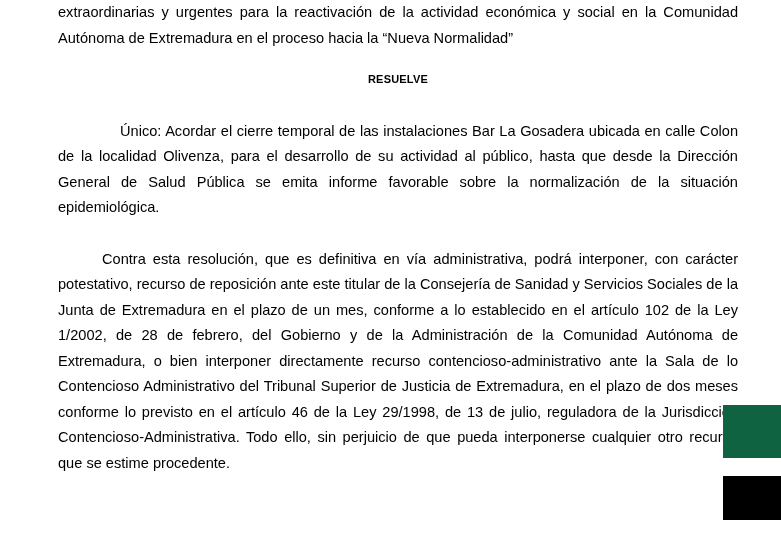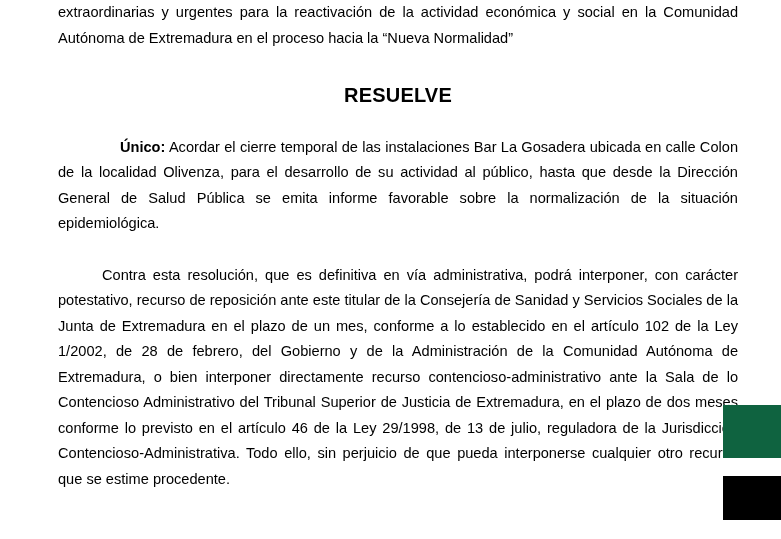--- a/index.html
+++ b/index.html
@@ -32,28 +32,28 @@
     line-height: 25.5px;
     text-align: justify;
     text-justify: inter-word;
   }
   .indent {
     text-indent: 44px;
   }
   .heading {
     text-align: center;
     font-weight: bold;
-    font-size: 20px;
-    margin-top: 32px;
+    font-size: 11px;
+    margin-top: 16px;
     letter-spacing: 0.2px;
   }
   .gap-1 { margin-top: 26px; }
   .gap-2 { margin-top: 26px; }
   .gap-3 { margin-top: 26px; }
-  b { font-weight: bold; padding-left: 18px; }
+  b { font-weight: normal; padding-left: 18px; }
 
   .swatch-green {
     position: absolute;
     left: 723px;
     top: 405px;
     width: 58px;
     height: 53px;
     background: #0f6340;
   }
   .swatch-black {

